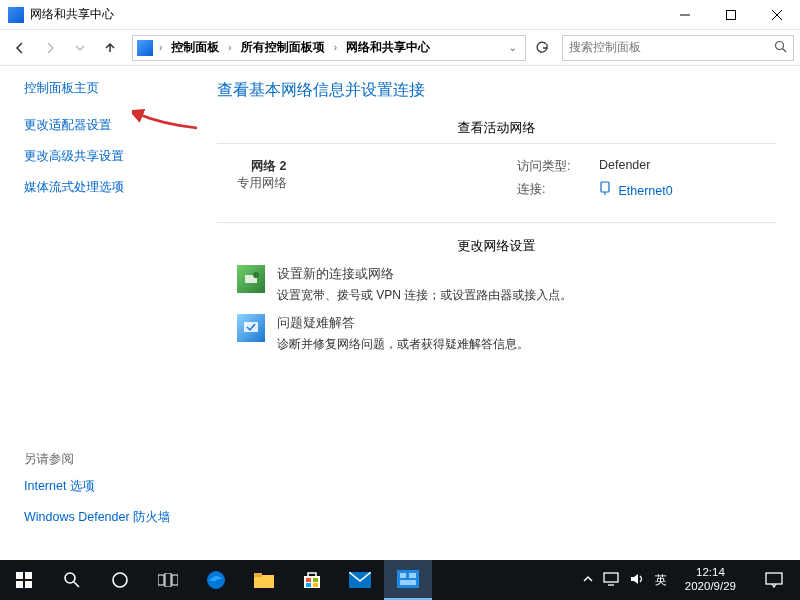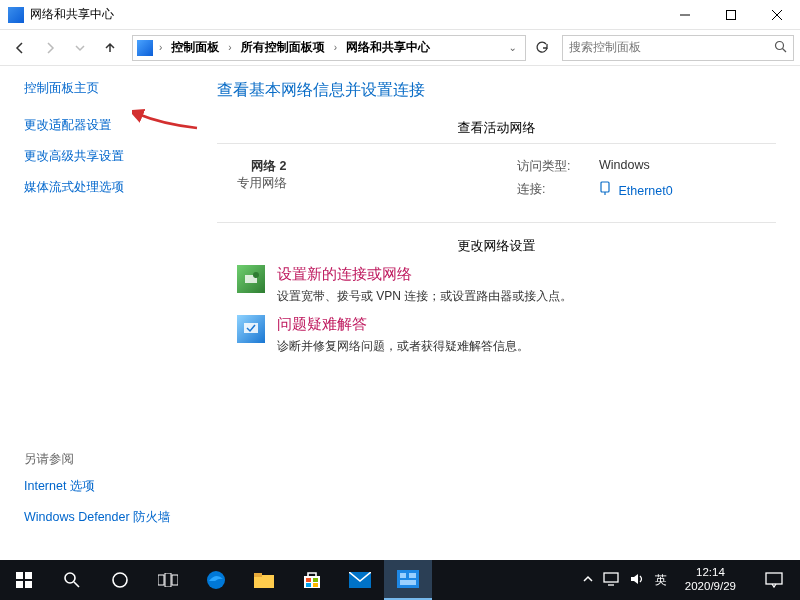--- a/index.html
+++ b/index.html
@@ -41,21 +41,21 @@
 .netblock .link { color:#0066cc; }
 .ethernet-icon { color:#0b6dc7; margin-right:4px; }
 .bold { font-weight:bold;padding-left:14px; }
 
 .hr { border:none; border-top:1px solid #e5e5e5; margin: 18px 0 14px 0; }
 
 .setting-item { display:flex; gap:12px; margin:10px 0 4px 20px; align-items:flex-start; }
 .setting-item .sicon-box { width:28px; height:28px; background:#dff0d8; display:flex;align-items:center;justify-content:center; }
 .setting-item .sicon-box.a { background: linear-gradient(135deg,#6fcf6f,#2e7d32); }
 .setting-item .sicon-box.b { background: linear-gradient(135deg,#8fd3ff,#1976d2); }
-.setting-item .txt a { color:#be185d; text-decoration:none; font-size:15px; }
+.setting-item .txt a { color:#404040; text-decoration:none; font-size:13px; }
 .setting-item .txt .desc { color:#333; font-size:12px; margin-top:4px; }
 
 
 .red-arrow { position:absolute; left:132px; top:106px; pointer-events:none; }
 
 
 .taskbar { position:absolute; bottom:0; left:0; right:0; height:40px; background:#101318; display:flex; align-items:center; color:#fff; }
 .taskbar .tb-item { width:48px; height:40px; display:flex; align-items:center; justify-content:center; font-size:16px; }
 .taskbar .tb-item.active { background:#2b3f55; border-bottom:2px solid #76b9ed; }
 .taskbar .tray { margin-left:auto; display:flex; align-items:center; gap:10px; padding-right:6px; font-size:12px; }
@@ -157,21 +157,21 @@
     <hr class="hr" style="margin-top:4px">
 
     <div class="netblock">
       <div class="col1">
         <div class="bold">网络 2</div>
         <div style="color:#555">专用网络</div>
       </div>
       <div class="col2">
         <div class="row">
           <span class="label">访问类型:</span>
-          <span>Windows</span>
+          <span>Defender</span>
         </div>
         <div class="row">
           <span class="label">连接:</span>
           <span>
             <span class="ethernet-icon">
               <svg width="12" height="14">
                   <rect x="2" y="1" width="8" height="10" rx="1" fill="none" stroke="#0b6dc7" stroke-width="1.2"></rect>
                   <line x1="6" y1="11" x2="6" y2="14" stroke="#0b6dc7" stroke-width="1.2"></line>
                 </svg>
             </span>

